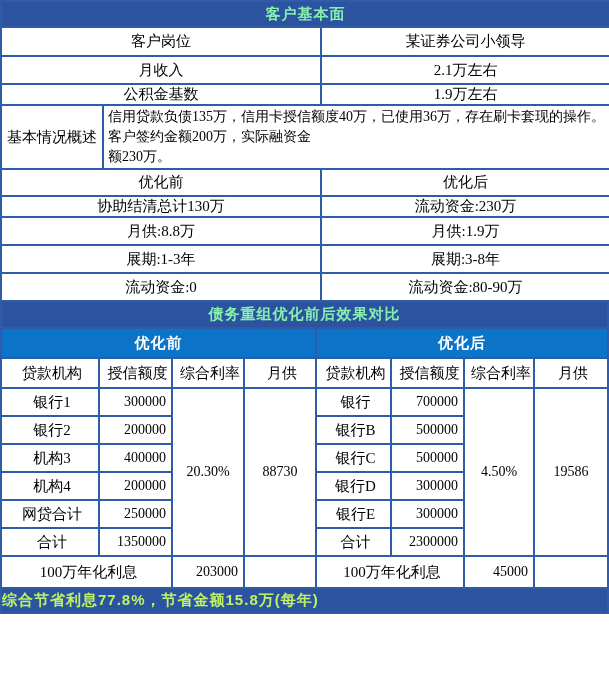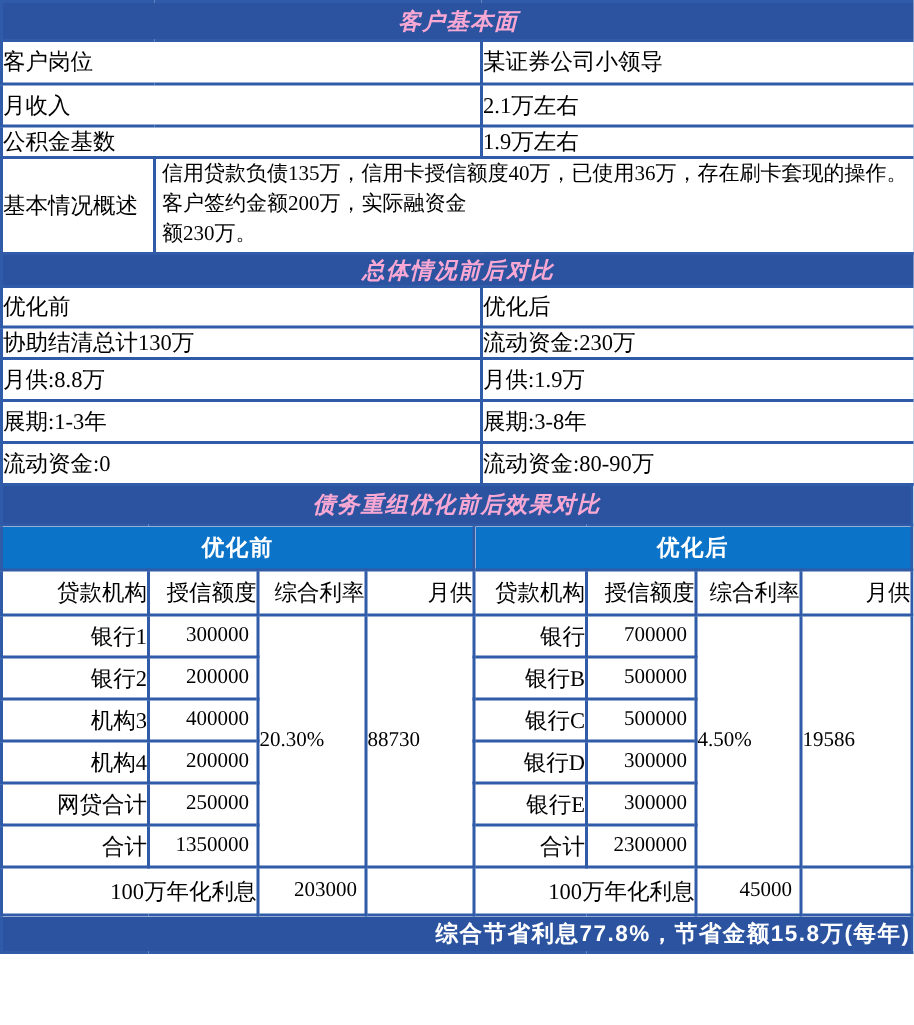--- a/index.html
+++ b/index.html
@@ -28,48 +28,47 @@
   td,th{
     border:2px solid var(--border);
     font-size:15px;
     font-weight:normal;
     vertical-align:middle;
     overflow:hidden;
     white-space:nowrap;
   }
   .section-title{
     background:var(--navy);
-    color:#f9a8d4;
+    color:#86efac;
     font-family:"Liberation Sans","DejaVu Sans",sans-serif;
     font-weight:bold;
     font-size:15px;
     text-align:center;
     letter-spacing:1px;
-    font-style:italic;
   }
   .subheader{
     background:var(--azure);
     color:#ffffff;
     font-family:"Liberation Sans","DejaVu Sans",sans-serif;
     font-weight:bold;
     font-size:15px;
     text-align:center;
     letter-spacing:1px;
   }
   .footerbar{
     background:var(--navy);
-    color:#ffffff;
+    color:#bef264;
     font-family:"Liberation Sans","DejaVu Sans",sans-serif;
     font-weight:bold;
     font-size:15px;
-    text-align:right;
+    text-align:left;
     letter-spacing:1px;
   }
-  .c{text-align:left;}
-  .l{text-align:right;padding-left:4px;margin-left:34px;}
+  .c{text-align:center;}
+  .l{text-align:center;padding-left:4px;margin-left:34px;}
   .r{text-align:right;padding-right:5px;}
   .wrap{
     white-space:pre-line;
     font-size:14px;
     line-height:20px;
     padding:1px 4px;
     vertical-align:middle;
   }
   .num{font-size:14px;margin-left:40px;}
 </style>
@@ -107,23 +106,20 @@
     </tr>
   </tbody>
     </table>
 
   <table>
     <colgroup>
         <col style="width:320px">
         <col style="width:289px">
       </colgroup>
     <tbody>
-        <tr style="height:22px">
-      <td colspan="2" class="section-title">总体情况前后对比</td>
-    </tr>
     <tr style="height:27px">
       <td class="c">优化前</td>
       <td class="c">优化后</td>
     </tr>
     <tr style="height:16px">
       <td class="c">协助结清总计130万</td>
       <td class="c">流动资金:230万</td>
     </tr>
     <tr style="height:28px">
       <td class="c">月供:8.8万</td>

